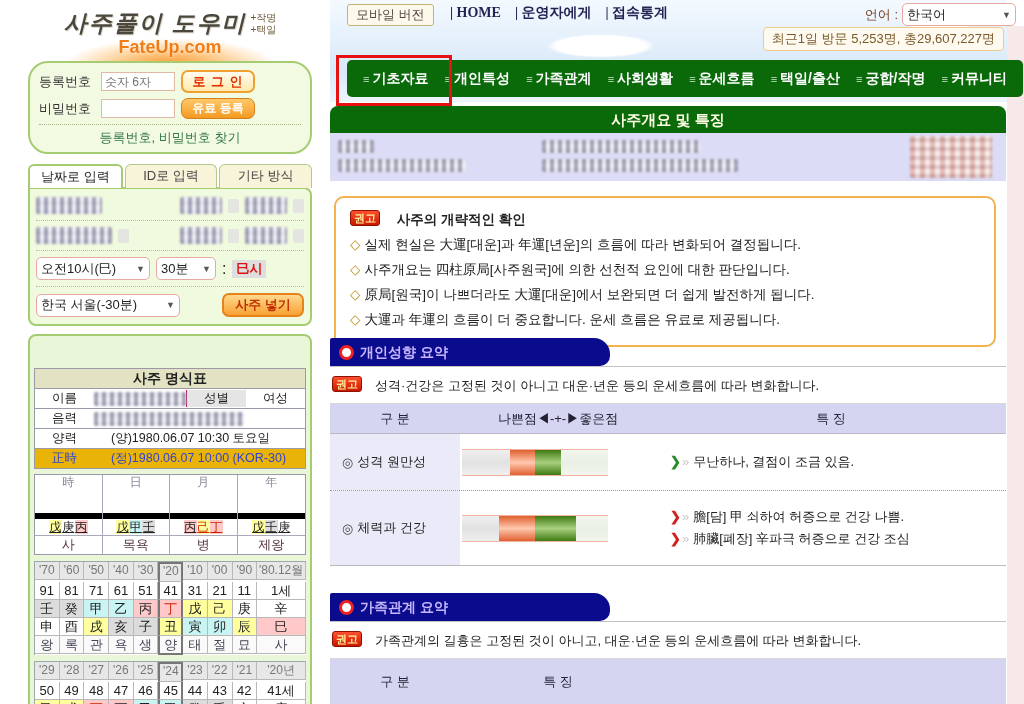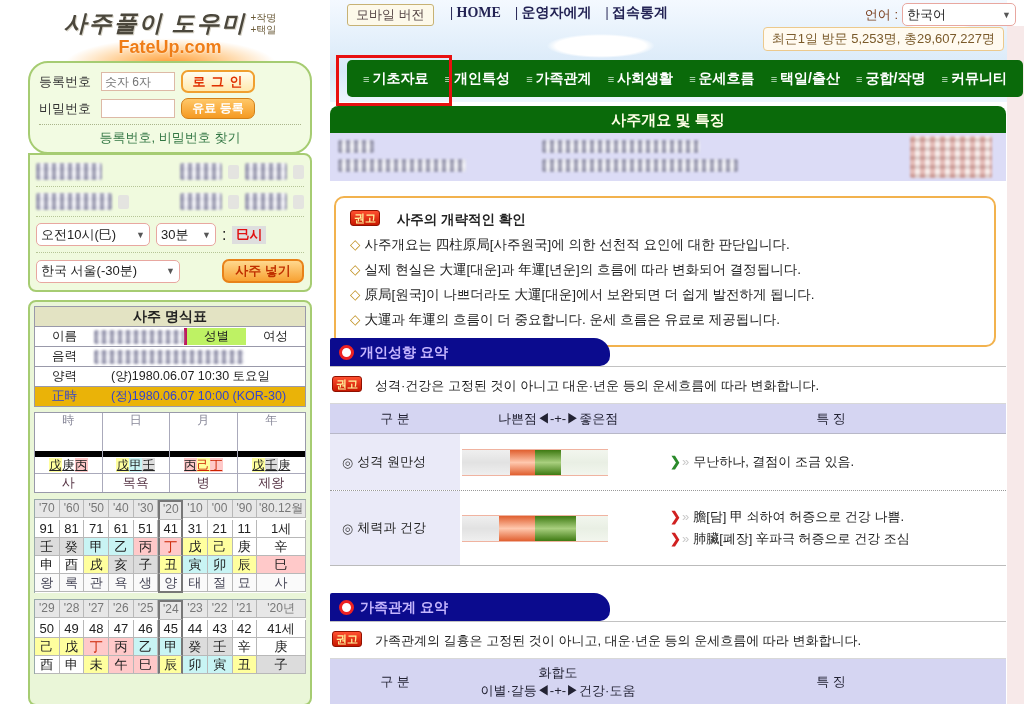--- a/index.html
+++ b/index.html
@@ -48,25 +48,25 @@
   .dline{border-top:1px dotted #b6c596;margin:6px 0;}
   .prow{display:flex;align-items:center;gap:6px;}
   .stub{display:inline-block;width:11px;height:14px;background:#e4e4e0;border-radius:2px;}
   .sel{display:inline-flex;align-items:center;justify-content:space-between;background:#fff;
     border:1px solid #e8a7a0;border-radius:5px;height:21px;font-size:13px;color:#222;padding:0 4px;cursor:pointer;}
   .sel .car{font-size:9px;color:#555;margin-left:4px;}
   .chip{background:#dedede;color:#e01010;font-weight:bold;font-size:13px;padding:0 4px;height:18px;line-height:18px;}
   .btn-saju{width:82px;height:24px;border:2px solid #e8821a;border-radius:7px;
     background:linear-gradient(#ffd88e,#f8a233);color:#c03000;font-weight:bold;font-size:13px;}
   .ms-box{margin-top:8px;border:2px solid #a6cc72;border-radius:8px;background:#eaf6d8;padding:4px;height:394px;overflow:hidden;}
-  .ms-title{background:#e3e3c3;border:1px solid #99a;font-weight:bold;font-size:14px;text-align:center;height:19px;line-height:19px;}
+  .ms-title{background:#e3e3c3;border:1px solid #99a;font-weight:bold;font-size:14px;text-align:center;height:19px;line-height:19px;margin-top:28px;}
   .ms-table{background:#fff;border-left:1px solid #99a;border-right:1px solid #99a;font-size:12.5px;}
   .ms-row{display:flex;align-items:center;border-bottom:1px solid #99a;height:19px;}
   .ms-row .lab{padding:0 17px;white-space:nowrap;}
-  .glab{background:#bef264;padding:0 3px;border-left:3px solid #be185d;}
+  .glab{background:#e5e5e5;padding:0 3px;border-left:1px solid #be185d;}
   .blue{color:#3344cc;}
   .ms-row.jeongsi{background:#eab308;}
   .pillars{margin-top:5px;background:#fff;border:1px solid #99a;display:grid;grid-template-columns:repeat(4,1fr);font-size:12px;}
   .pcell{border-right:1px solid #aab;text-align:center;}
   .pcell:last-child{border-right:none;}
   .phead{color:#889;height:14px;line-height:14px;filter:blur(.6px);}
   .pmos{height:19px;margin:1px 3px;}
   .hidrow{height:16px;line-height:16px;border-top:6px solid #000000;font-weight:normal;}
   .hidrow span{text-decoration:underline;padding:0 .5px;}
   .stgrow{height:18px;line-height:18px;border-top:1px solid #aab;font-size:13px;color:#534;}
@@ -161,20 +161,25 @@
         <button class="btn-login">로 그 인</button>
       </div>
       <div class="lrow">
         <span class="llabel">비밀번호</span>
         <input class="linput" style="">
         <button class="btn-paid">유료 등록</button>
       </div>
       <div class="find-link">등록번호, 비밀번호 찾기</div>
     </div>
 
+    <div class="tabs" id="input-tabs">
+        <div class="tab active">날짜로 입력</div>
+        <div class="tab">ID로 입력</div>
+        <div class="tab">기타 방식</div>
+      </div>
 
     <div class="input-panel">
       <div class="prow">
         <span class="px" style="width:66px;height:17px"></span>
         <span style="flex:1"></span>
         <span class="px" style="width:42px;height:17px"></span>
         <span class="stub"></span>
         <span class="px" style="width:42px;height:17px"></span>
         <span class="stub"></span>
       </div>
@@ -373,22 +378,22 @@
       <span class="px" style="position:absolute;left:212px;top:26px;width:196px;height:13px"></span>
       <span class="px warm" style="position:absolute;right:14px;top:3px;width:82px;height:42px"></span>
     </div>
 
     <div class="advisory">
       <div class="adv-title">
         <span class="badge">권고</span>
         <span>사주의 개략적인 확인</span>
       </div>
       <div id="adv-bullets">
+          <div class="bullet"><span class="dia">◇</span>실제 현실은 大運[대운]과 年運[년운]의 흐름에 따라 변화되어 결정됩니다.</div>
           <div class="bullet"><span class="dia">◇</span>사주개요는 四柱原局[사주원국]에 의한 선천적 요인에 대한 판단입니다.</div>
-          <div class="bullet"><span class="dia">◇</span>실제 현실은 大運[대운]과 年運[년운]의 흐름에 따라 변화되어 결정됩니다.</div>
           <div class="bullet"><span class="dia">◇</span>原局[원국]이 나쁘더라도 大運[대운]에서 보완되면 더 쉽게 발전하게 됩니다.</div>
           <div class="bullet"><span class="dia">◇</span>大運과 年運의 흐름이 더 중요합니다. 운세 흐름은 유료로 제공됩니다.</div>
         </div>
     </div>
 
     <section class="section" style="top:338px">
       <div class="sec-tab">
         <span class="ring"></span>
         <span>개인성향 요약</span>
       </div>
@@ -436,21 +441,17 @@
     <section class="section" style="top:593px">
       <div class="sec-tab">
         <span class="ring"></span>
         <span>가족관계 요약</span>
       </div>
       <div class="notice">
         <span class="badge">권고</span><span>가족관계의 길흉은 고정된 것이 아니고, 대운·년운 등의 운세흐름에 따라 변화합니다.</span>
       </div>
       <div class="sum-head h2">
         <span>구 분</span>
-        <span>
-          <span>화합도</span><br>
-          <span>이별·갈등◀-+-▶건강·도움</span>
-        </span>
         <span>특 징</span>
       </div>
     </section>
   </main>
 </div>
 
 </body></html>

